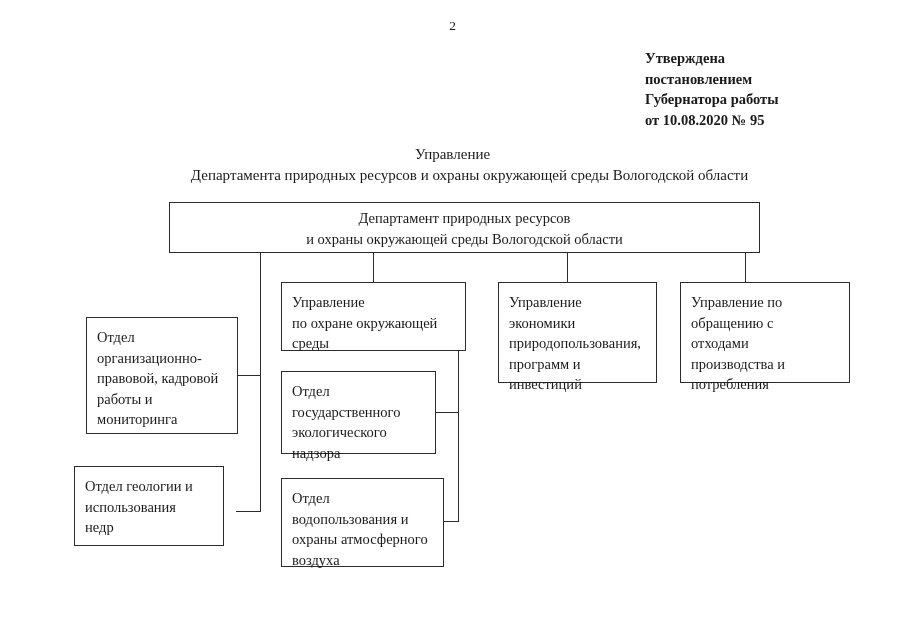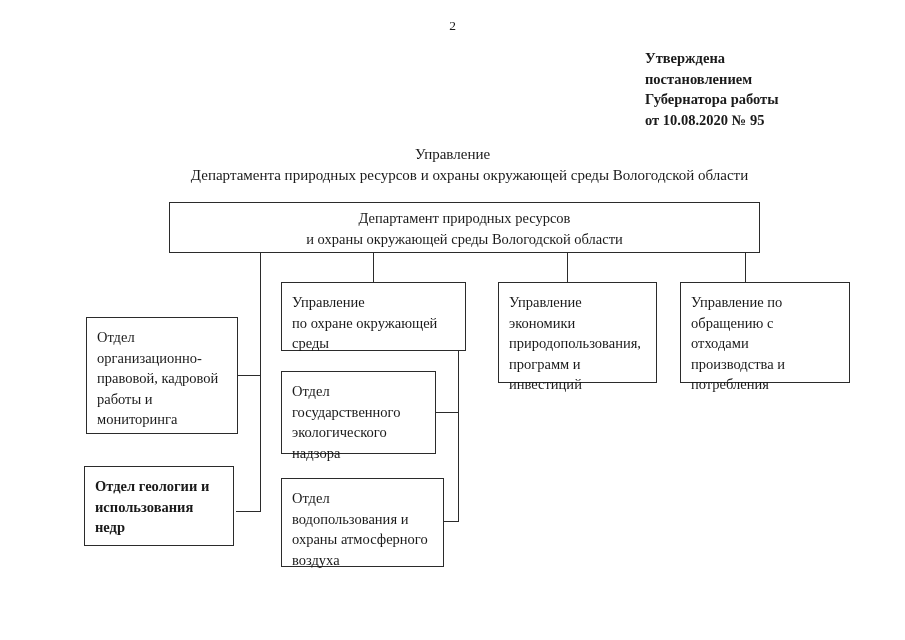--- a/index.html
+++ b/index.html
@@ -77,21 +77,21 @@
   .node.unit {
     padding: 9px 0 0 10px;
     text-align: left;
   }
 
   .node-env      { left: 281px; top: 282px; width: 185px; height: 69px; }
   .node-econ     { left: 498px; top: 282px; width: 159px; height: 101px; }
   .node-waste    { left: 680px; top: 282px; width: 170px; height: 101px; }
 
   .node-org      { left: 86px;  top: 317px; width: 152px; height: 117px; }
-  .node-geo      { left: 84px;  top: 466px; width: 150px; height: 80px; font-weight: bold; }
+  .node-geo      { left: 74px;  top: 466px; width: 150px; height: 80px; }
 
   .node-super    { left: 281px; top: 371px; width: 155px; height: 83px; }
   .node-water    { left: 281px; top: 478px; width: 163px; height: 89px; }
 
   
   .line {
     position: absolute;
     background: #2b2b2b;
     z-index: 1;
   }

